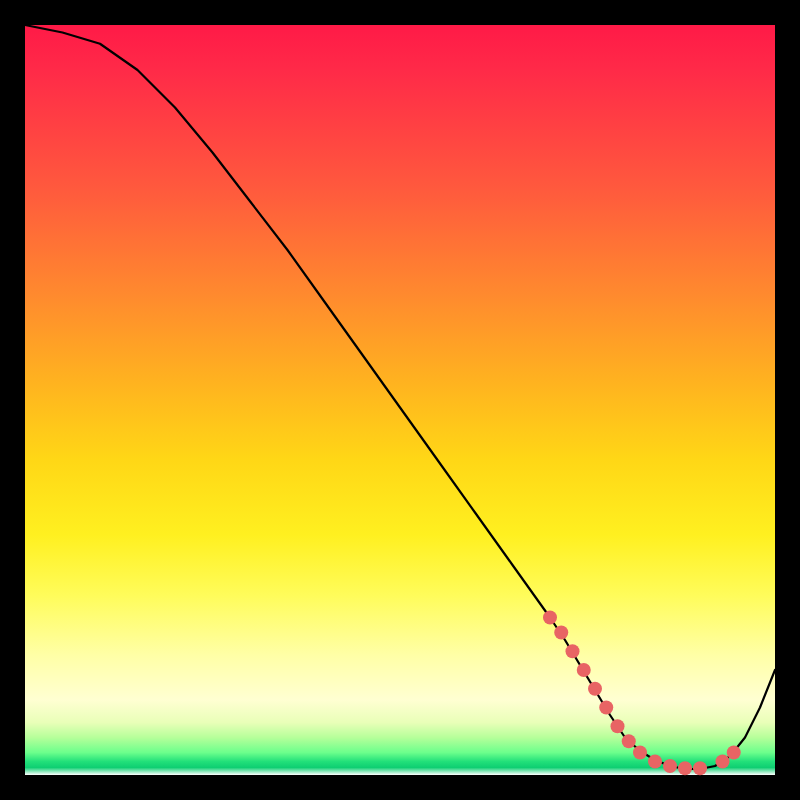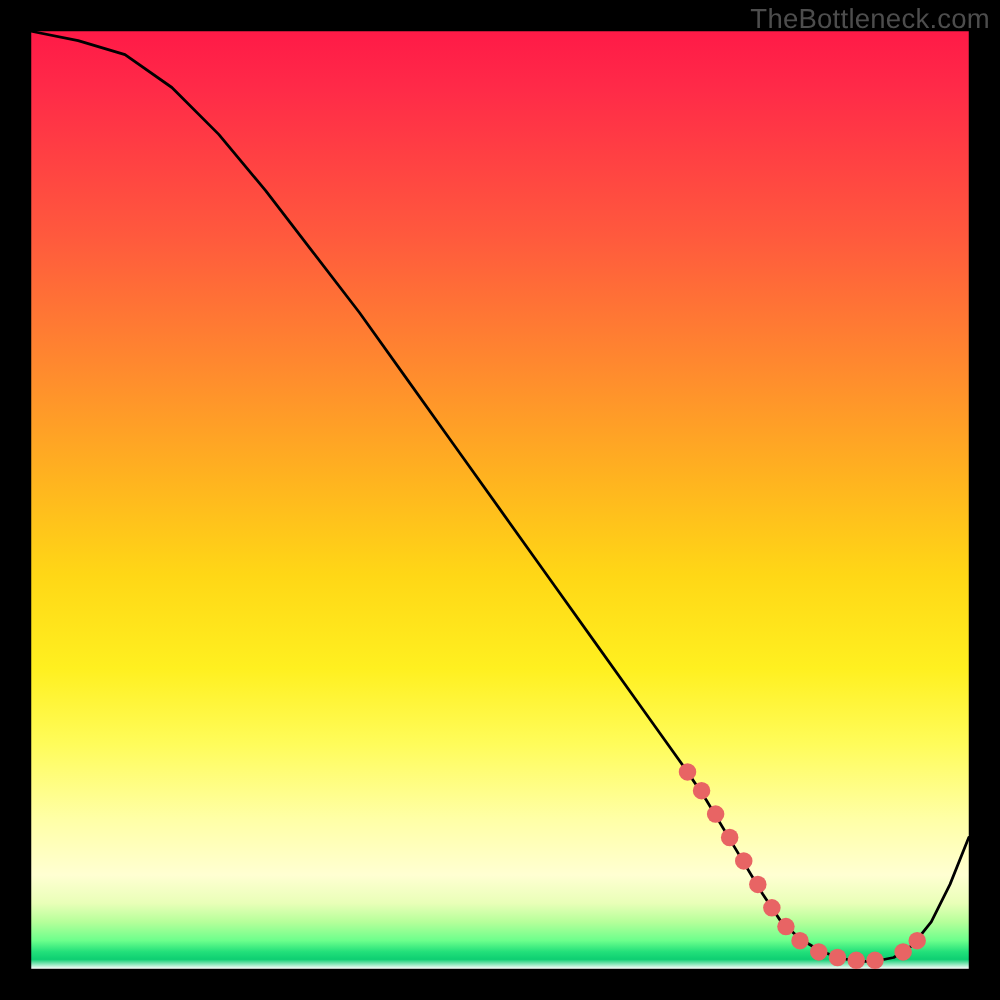--- a/index.html
+++ b/index.html
@@ -82,14 +82,13 @@
           <circle cx="615.00" cy="727.50" r="7" fill="#e86464"></circle>
           <circle cx="630.00" cy="736.50" r="7" fill="#e86464"></circle>
           <circle cx="645.00" cy="741.00" r="7" fill="#e86464"></circle>
           <circle cx="660.00" cy="743.25" r="7" fill="#e86464"></circle>
           <circle cx="675.00" cy="743.25" r="7" fill="#e86464"></circle>
           <circle cx="697.50" cy="736.50" r="7" fill="#e86464"></circle>
           <circle cx="708.75" cy="727.50" r="7" fill="#e86464"></circle>
         </g>
     </svg>
   </div>
-  <div class="watermark">TheBottleneck.com</div>
 </div>
 
 </body></html>

